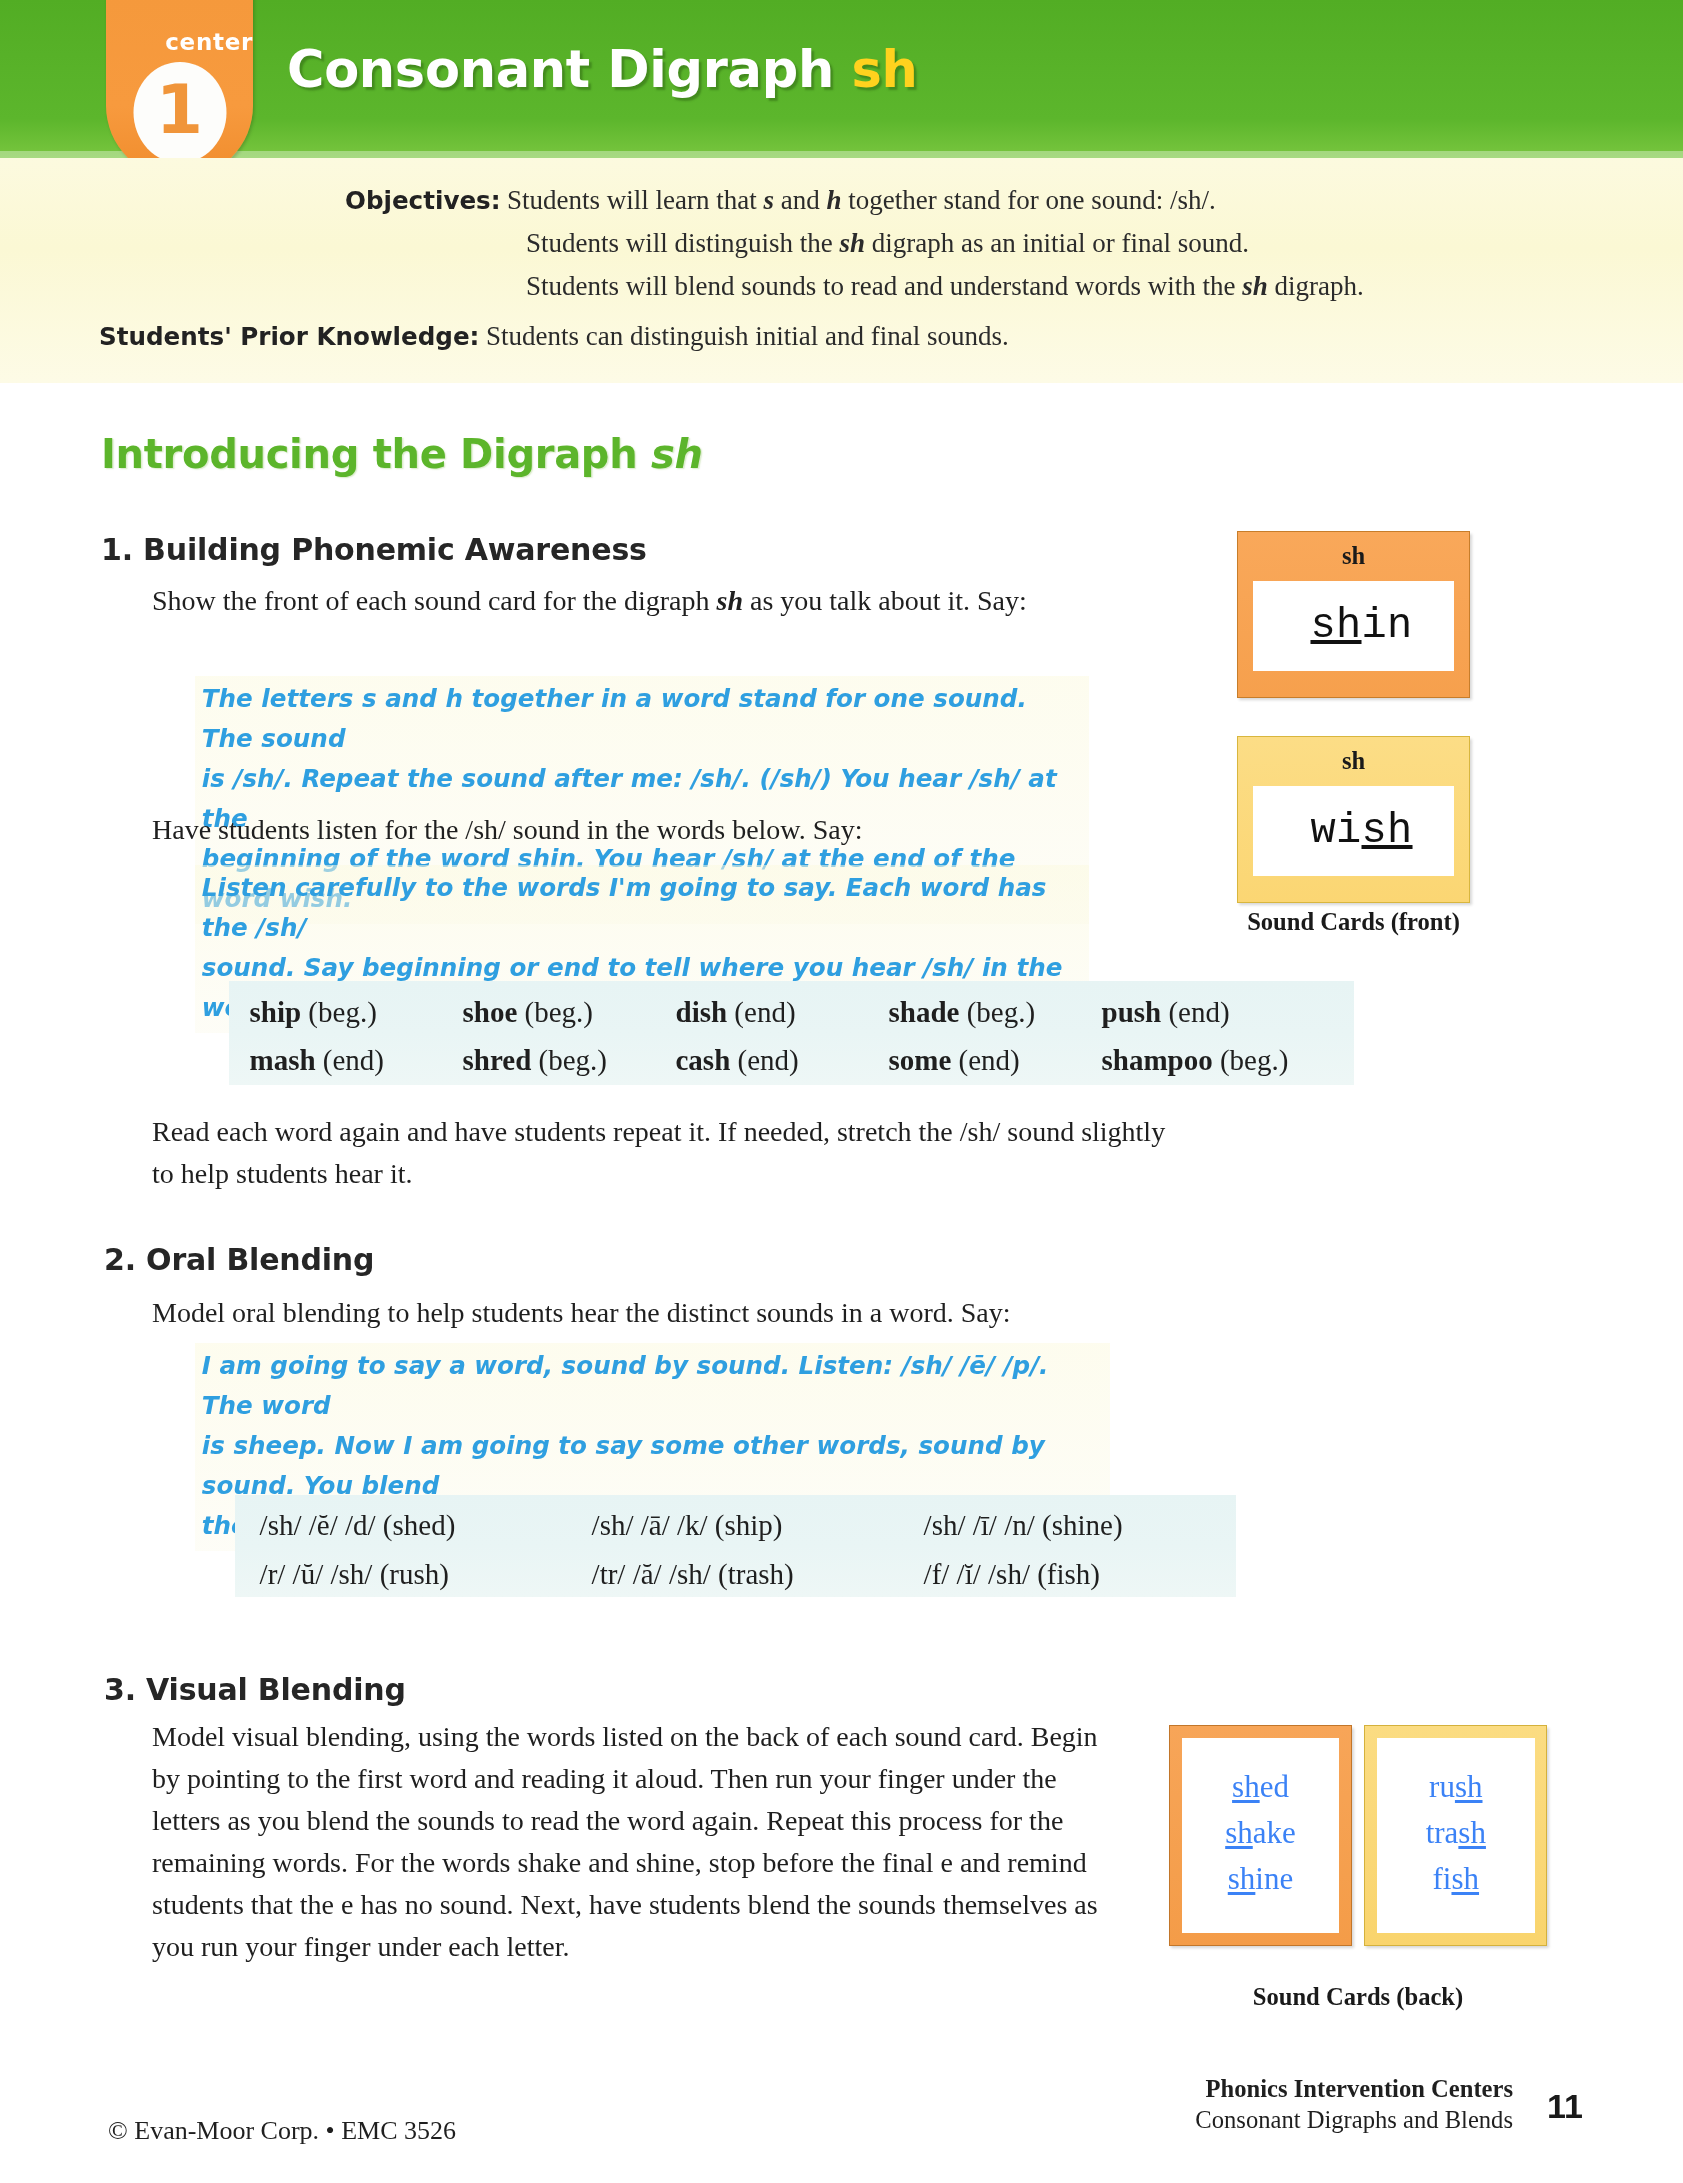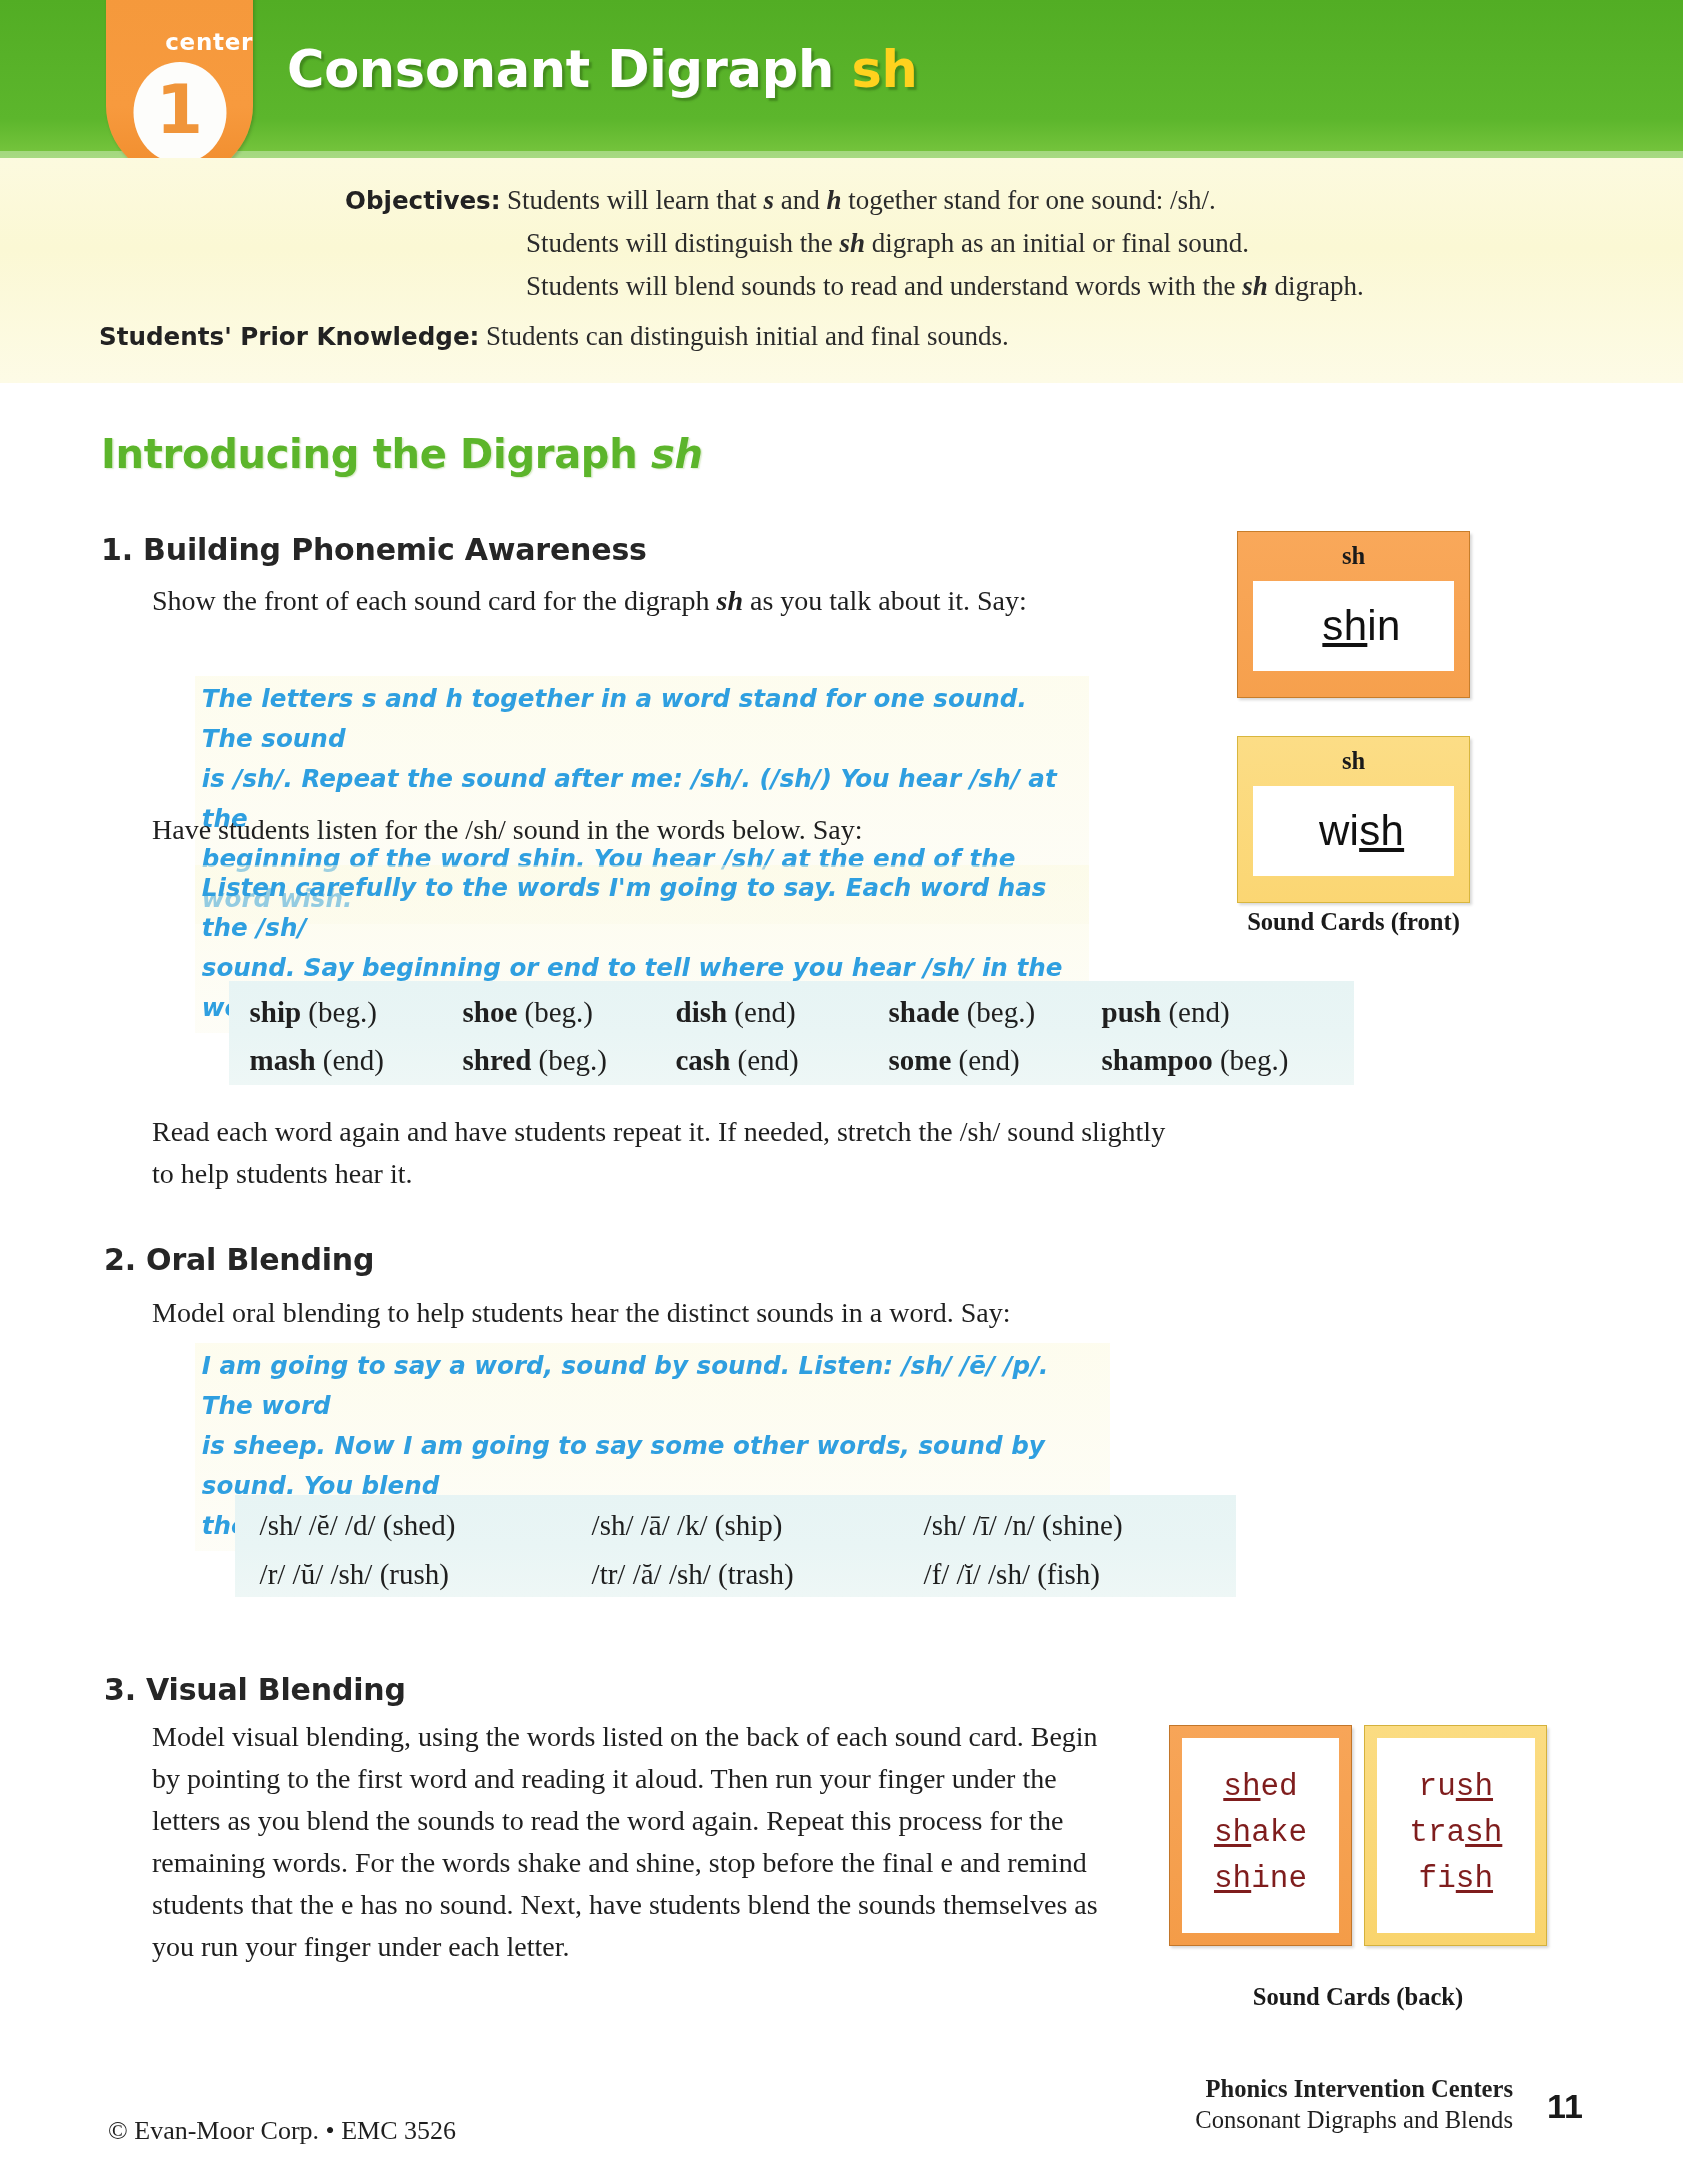--- a/index.html
+++ b/index.html
@@ -228,21 +228,21 @@
   .sc-window {
     position: absolute;
     left: 15px; right: 15px;
     top: 49px; bottom: 26px;
     background: #ffffff;
     display: flex;
     align-items: center;
     justify-content: center;
   }
   .sc-word {
-    font-family: Liberation Sans, sans-serif;
+    font-family: Liberation Mono, monospace;
     font-size: 42px;
     color: #111111;
     letter-spacing: 0.3px;
     margin-left: 16px;
   }
   .ul { text-decoration: underline; text-underline-offset: 3.4px; }
   .card-caption {
     position: absolute;
     font-family: "Liberation Serif", serif;
     font-weight: bold;
@@ -275,23 +275,23 @@
     width: 100%; height: 100%;
     box-sizing: border-box;
     display: flex;
     flex-direction: column;
     align-items: center;
     justify-content: center;
     gap: 9.6px;
     padding-bottom: 4.1px;
   }
   .sc-back-word {
-    font-family: Liberation Mono, monospace;
+    font-family: Liberation Serif, serif;
     font-size: 31px;
-    color: #7f1d1d;
+    color: #3b82f6;
     line-height: 1.18;
   }
   .cap-back { left: 1169px; top: 1983px; width: 378px; text-align: center; }
 
   
   .footer-left {
     position: absolute;
     left: 108px;
     top: 2116px;
     font-family: "Liberation Serif", serif;

